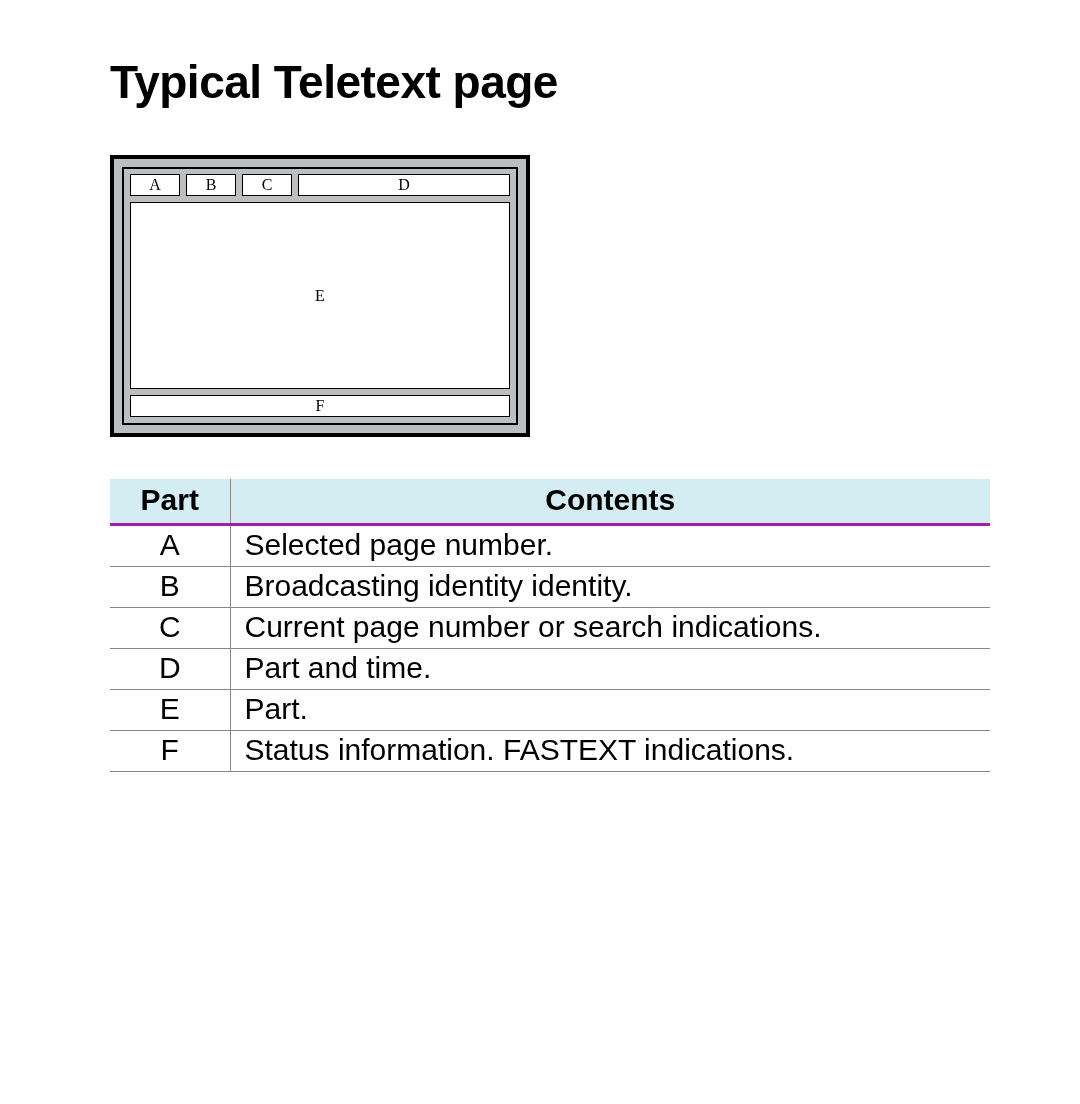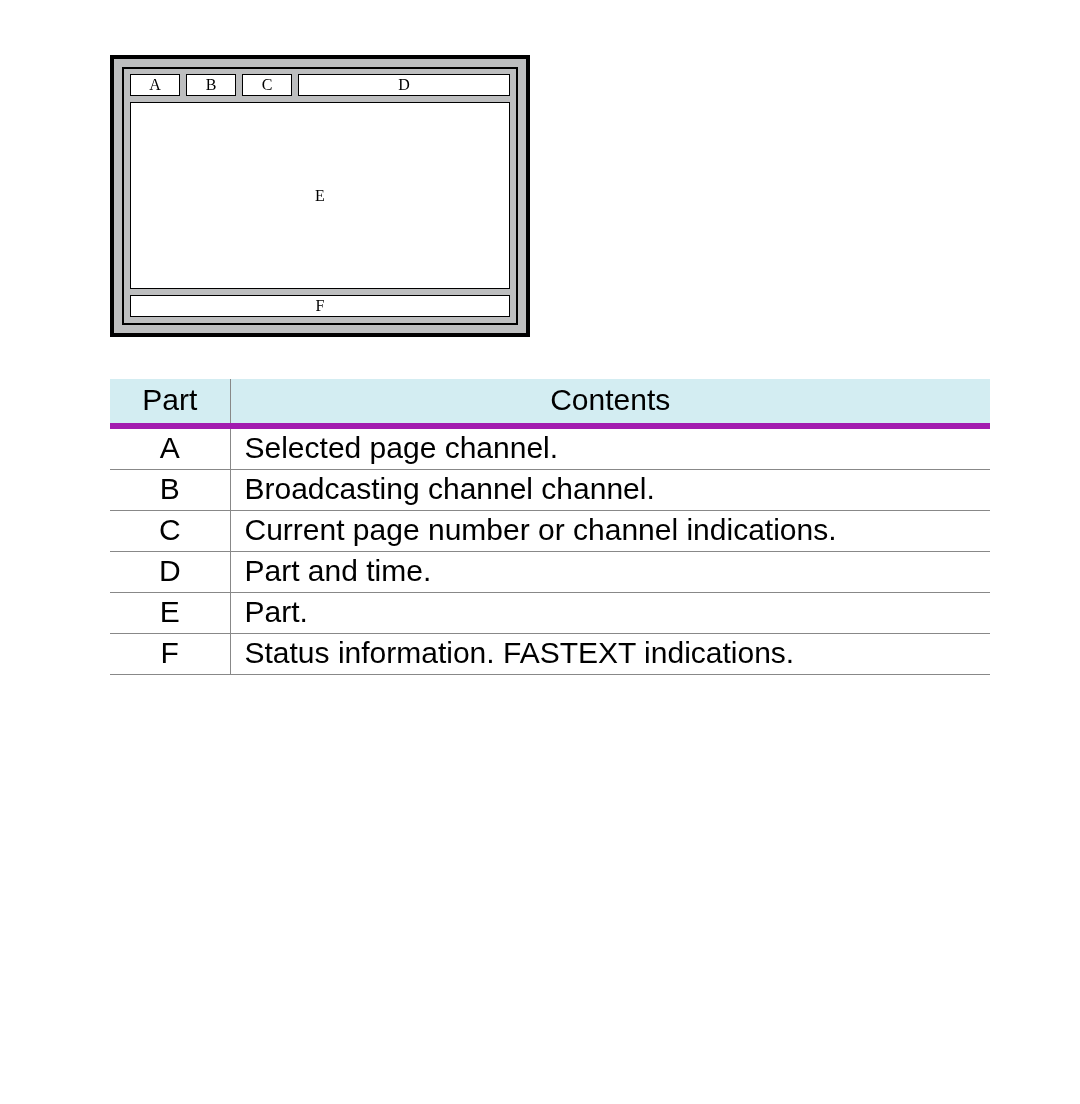--- a/index.html
+++ b/index.html
@@ -79,23 +79,23 @@
     font-size: 16px;
   }
   
   .tbl {
     width: 880px;
     border-collapse: collapse;
     font-size: 30px;
   }
   .tbl th {
     background: #d3edf2;
-    font-weight: 400;
+    font-weight: 700;
     padding: 4px 14px 6px 14px;
-    border-bottom: 6px solid #a21caf;
+    border-bottom: 3px solid #a21caf;
   }
   .tbl th.part-h {
     width: 120px;
     text-align: center;
     border-right: 1px solid #888;
   }
   .tbl th.cont-h {
     text-align: center;
   }
   .tbl td {
@@ -108,20 +108,21 @@
     border-right: 1px solid #888;
   }
   .tbl td.cont-c {
     text-align: left;
   }
 </style>
 </head>
 <body>
 
 <div class="page">
+  <div class="title">Typical Teletext page</div>
 
   <div class="diagram">
     <div class="diagram-inner">
       <div class="top-row">
         <div class="box box-a">A</div>
         <div class="box box-b">B</div>
         <div class="box box-c">C</div>
         <div class="box box-d">D</div>
       </div>
       <div class="mid-row">E</div>
@@ -132,29 +133,29 @@
   <table class="tbl">
     <thead>
       <tr>
         <th class="part-h">Part</th>
         <th class="cont-h">Contents</th>
       </tr>
     </thead>
     <tbody>
       <tr>
         <td class="part-c">A</td>
-        <td class="cont-c">Selected page channel.</td>
+        <td class="cont-c">Selected page number.</td>
       </tr>
       <tr>
         <td class="part-c">B</td>
-        <td class="cont-c">Broadcasting channel channel.</td>
+        <td class="cont-c">Broadcasting identity identity.</td>
       </tr>
       <tr>
         <td class="part-c">C</td>
-        <td class="cont-c">Current page number or channel indications.</td>
+        <td class="cont-c">Current page number or search indications.</td>
       </tr>
       <tr>
         <td class="part-c">D</td>
         <td class="cont-c">Part and time.</td>
       </tr>
       <tr>
         <td class="part-c">E</td>
         <td class="cont-c">Part.</td>
       </tr>
       <tr>

